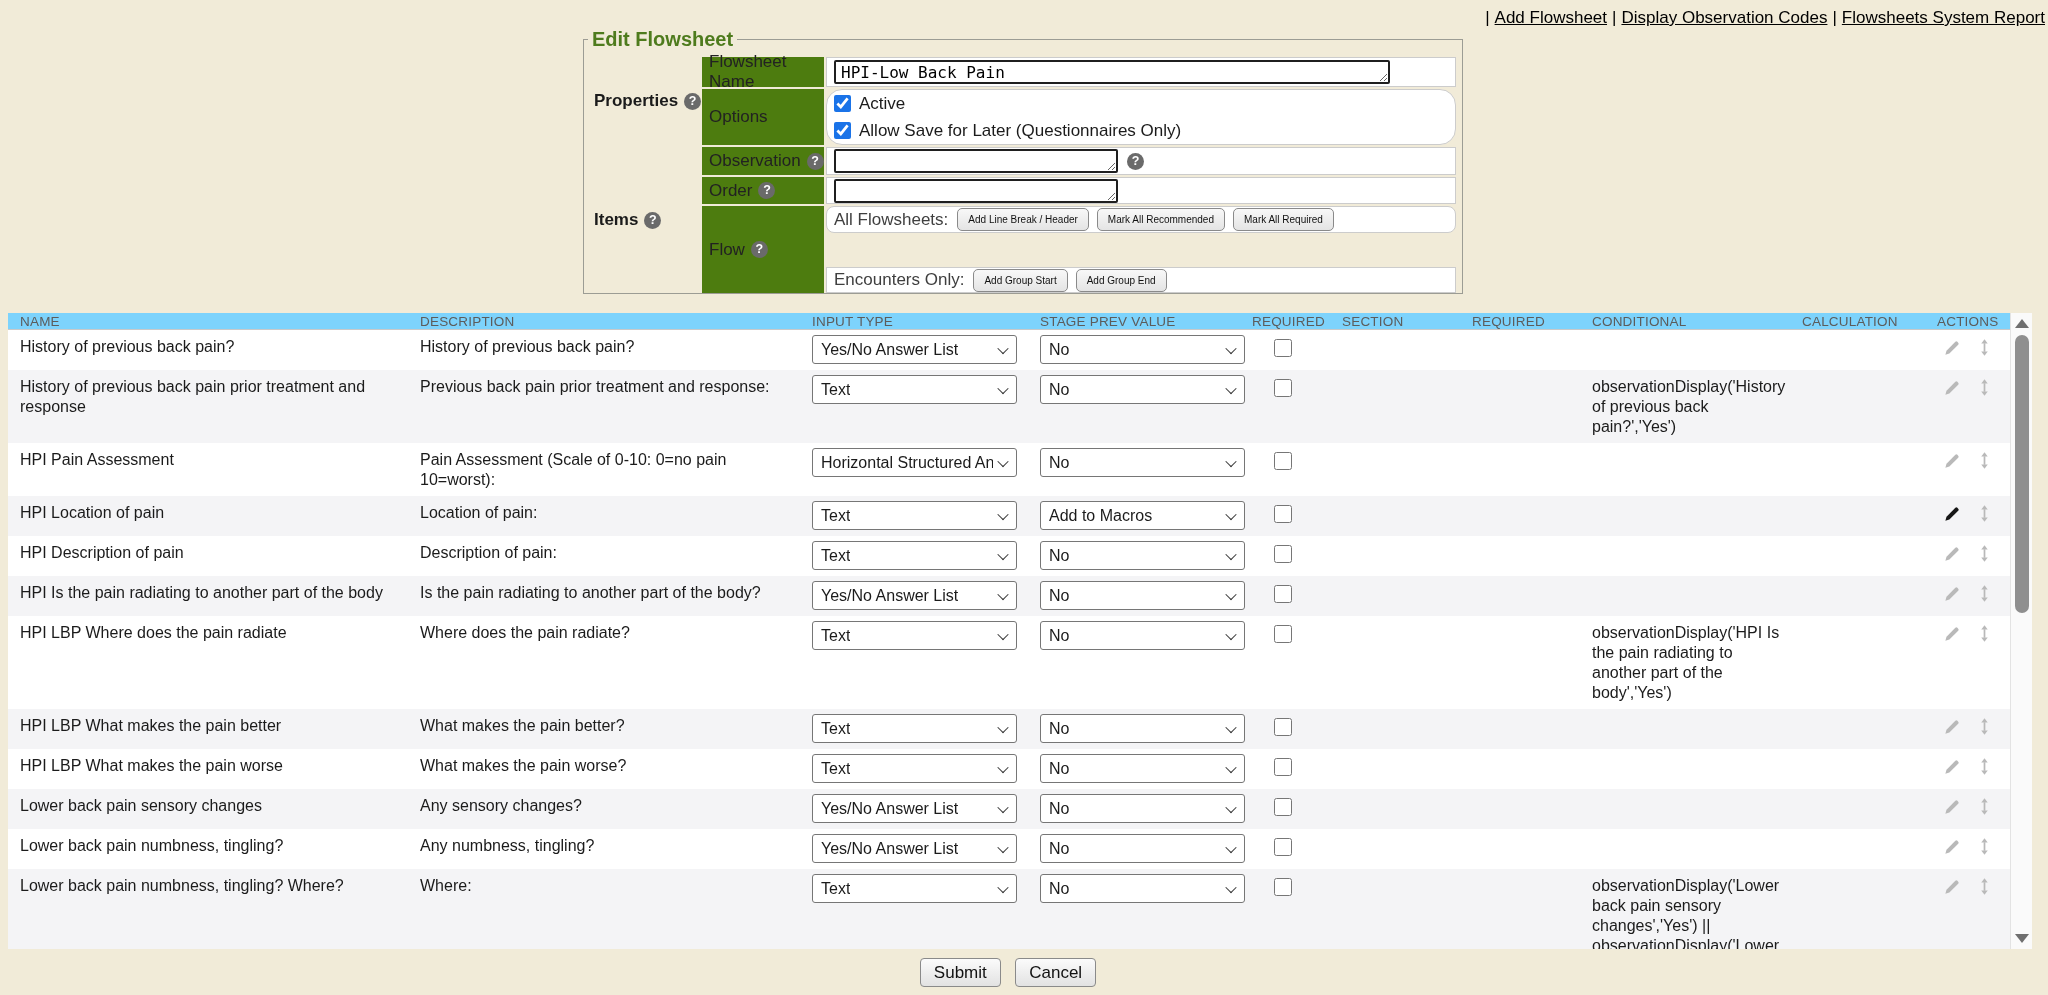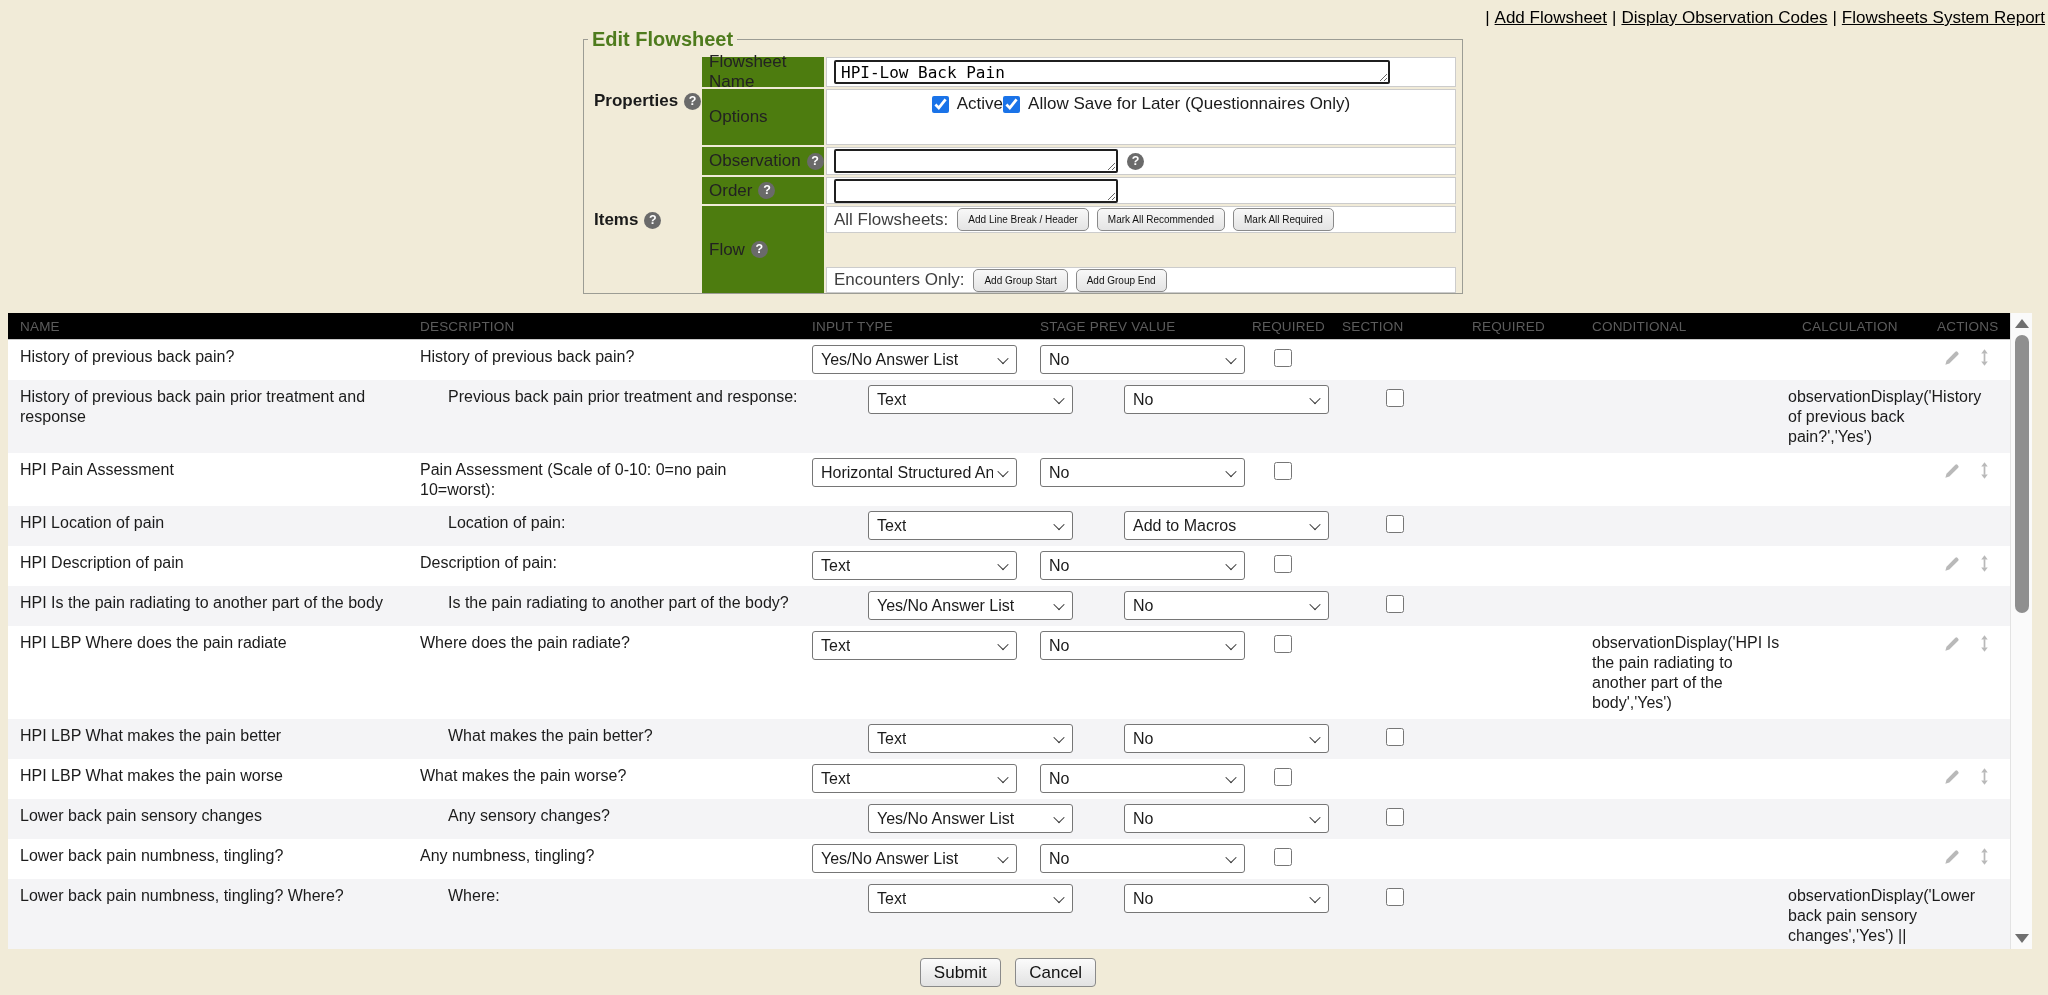--- a/index.html
+++ b/index.html
@@ -30,21 +30,21 @@
     grid-template-rows:30px 56px 28px 27px 27px 30px 26px;
     gap:2px; margin-top:2px;
   }
   .gcell { display:flex; align-items:center; font-size:17px; }
   .group-cell { font-weight:bold; padding-left:4px; gap:6px; }
   .group-properties { grid-column:1; grid-row:1 / span 2; }
   .group-items { grid-column:1; grid-row:3 / span 5; }
   .label-cell { background:#4d7c0f; padding-left:7px; gap:6px; color:#222; }
   .label-flow { grid-row:5 / span 3; align-items:center; }
   .fc { background:#fff; border:1px solid #ccc; padding:1px 7px; display:flex; align-items:center; }
-  .fc-options { flex-direction:row; align-items:stretch; justify-content:center; padding:0 7px; }
+  .fc-options { flex-direction:column; align-items:stretch; justify-content:center; padding:0 7px;border-radius:16px; }
   .opt-line { display:flex; align-items:center; height:28px; gap:8px; font-size:17px; }
   .opt-line input[type=checkbox]{ width:17px; height:17px; accent-color:#1a73e8; }
 
   textarea.fld {
     font-family:"DejaVu Sans Mono","Liberation Mono",monospace;
     font-size:16px; border:2px solid #1f1f1f; border-radius:2px;
     padding:1px 5px; height:24px; resize:both; overflow:hidden; line-height:19px;
     background:#fff;
   }
   .fld-name { width:556px; }
@@ -63,24 +63,24 @@
   .flow-btn {
     font-family:"Liberation Sans",sans-serif; font-size:10px; color:#111;
     background:linear-gradient(#f8f8f8,#e4e4e4); border:1px solid #8a8a8a;
     border-radius:5px; height:23px; padding:0 10px; white-space:nowrap; cursor:pointer;
   }
 
   
   .table-wrap { position:absolute; left:8px; top:313px; width:2024px; height:636px; display:flex; }
   .table-main { width:2002px; height:636px; background:#fff; overflow:hidden; }
   .grid-row { display:grid; grid-template-columns:400px 392px 228px 212px 90px 130px 120px 210px 135px 85px; }
-  .thead { background:#000000; border-bottom:1px solid #c9c9c9; height:27px; }
+  .thead { background:#7dd3fc; border-bottom:1px solid #c9c9c9; height:17px; }
   .th { font-size:13.5px; color:#5c5c5c; display:flex; align-items:center; padding-left:12px; letter-spacing:.2px; white-space:nowrap; }
   .tr { background:#fff; }
-  .tr.alt { background:#f4f4f6;gap:28px; }
+  .tr.alt { background:#f4f4f6; }
   .td { padding:7px 4px 6px 12px; font-size:16px; line-height:20px; }
   .td.ctl { padding-top:5px; }
   .td.cond { padding-right:0; padding-left:12px; }
   .td.comments { display:flex; justify-content:center; align-items:flex-start; padding-left:0; }
   .td.comments input[type=checkbox]{ width:18px; height:18px; margin-top:2px; accent-color:#1a73e8; }
 
   .sel {
     display:inline-flex; align-items:center; justify-content:space-between;
     width:205px; height:29px; background:#fff; border:1px solid #767676;
     border-radius:3px; padding:0 9px 0 8px; font-size:16px; cursor:pointer;
@@ -163,21 +163,21 @@
       <span class="help"></span>
     </div>
     <div class="gcell fc" style="grid-column:3;grid-row:4;">
       <textarea class="fld fld-small" style=""></textarea>
     </div>
 
     <div class="gcell label-cell label-flow" style="grid-column:2;">
       <span>Flow</span>
       <span class="help"></span>
     </div>
-    <div class="gcell fc" style="grid-column:3;grid-row:5;">
+    <div class="gcell fc" style="grid-column:3;grid-row:5;border-radius:8px;">
       <span class="flow-label">All Flowsheets:</span>
       <span class="flow-btn-wrap">
           <button class="flow-btn">Add Line Break / Header</button>
           <button class="flow-btn">Mark All Recommended</button>
           <button class="flow-btn">Mark All Required</button>
         </span>
     </div>
     <div class="gcell fc" style="grid-column:3;grid-row:7;">
       <span class="flow-label">Encounters Only:</span>
       <span class="flow-btn-wrap">

